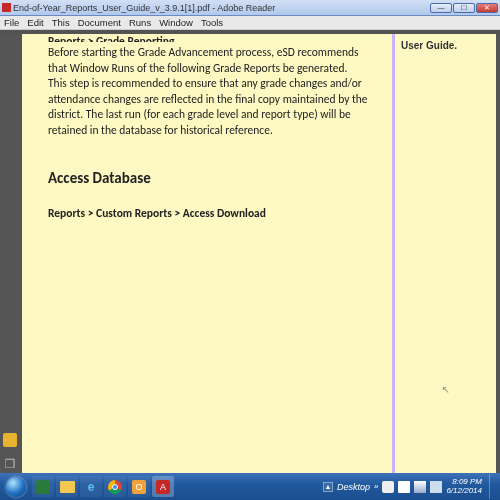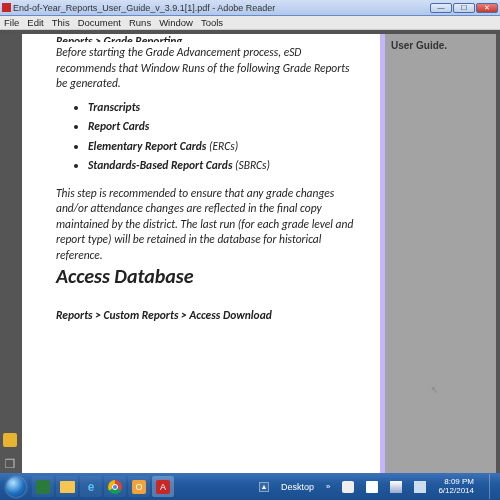--- a/index.html
+++ b/index.html
@@ -18,44 +18,44 @@
   
   .toolstrip { height: 4px; background:#535353;}
   
   
   .content { display:flex; height: 445px; background:#555;}
   .leftgutter { width:22px; background:#555; position:relative;}
   .leftgutter .gicon{ position:absolute; left:3px; width:14px;height:14px;}
   .gicon.yellow{ bottom:32px; background:#e8b330; border-radius:2px;}
   .gicon.clip{ bottom:8px; color:#bbb; font-size:12px; text-align:center;}
   
-  .page { flex:1; background:#ffffff; padding: 2px 18px 8px 34px; position:relative; color:#222;font-style:italic;}
+  .page { flex:1; background:#fef9c3; padding: 2px 18px 8px 26px; position:relative; color:#222;}
   .page .body1 { font-size: 11.5px; line-height:1.35; font-family: Calibri, "Segoe UI", sans-serif;}
   .page .bold{font-weight:700;}
   .page ul{ margin: 8px 0 12px 32px; }
   .page ul li{ margin:4px 0; font-weight:700; font-size:11.5px;}
   .page ul li .reg{font-weight:400;}
-  .page h2{ font-size:20px; font-weight:700; margin-bottom:18px;}
+  .page h2{ font-size:15px; font-weight:700; margin-top:30px; margin-bottom:18px;}
   .page .bc{ font-weight:700; font-size:11.5px; margin-bottom:12px;}
   .cursor{ position:absolute; font-size:10px; color:#888;}
   
-  .sidepanel { width:116px; background:#a3a3a3; border-left:5px solid #c4b5fd; padding:6px 6px; font-size:10px; font-weight:700; color:#333;}
+  .sidepanel { width:104px; background:#fef9c3; border-left:3px solid #c4b5fd; padding:6px 6px; font-size:10px; font-weight:700; color:#333;}
   
   .rightpad{ width:4px; background:#555;}
   
   
   .taskbar { position:absolute; bottom:0; left:0; width:500px; height:27px; background:linear-gradient(#3d72b8,#225a9e 40%,#1a4e8f); display:flex; align-items:center; justify-content:space-between; padding-right:3px;}
   .tb-left{display:flex;align-items:center;height:100%;}
   .start{ width:31px;height:27px;display:flex;align-items:center;justify-content:center;}
   .orb{ width:20px;height:20px;border-radius:50%;background:radial-gradient(circle at 35% 30%,#aee3ff,#1e6fc1 55%,#0b3f7a); box-shadow:0 0 3px rgba(255,255,255,.6);}
   .tbicon{ width:22px;height:21px;margin:0 1px;border-radius:2px;display:flex;align-items:center;justify-content:center;font-size:12px;}
   .tbicon.pin{ background:rgba(255,255,255,.06);}
   .folder{ background:#f4c753;width:15px;height:12px;border-radius:1px;}
   .ie{ color:#57c0f2; font-weight:bold;}
-  .tray{ display:flex; align-items:center; gap:12px; color:#fff; font-size:8px;}
+  .tray{ display:flex; align-items:center; gap:4px; color:#fff; font-size:8px;font-style:italic;}
   .tray .chev{width:10px;height:10px;border:1px solid rgba(255,255,255,.4);background:rgba(255,255,255,.1);text-align:center;line-height:8px;font-size:7px;}
   .tray .tico{width:12px;height:12px;}
   .clock{ text-align:right; line-height:1.1;}
   .showdesk{width:8px;height:25px;border-left:1px solid rgba(255,255,255,.3);margin-left:3px;}
   .desktop-label{font-size:9px;color:#fff;}
 </style>
 </head>
 <body>
 
 <div class="titlebar">
@@ -85,26 +85,20 @@
 <div class="content">
   <div class="leftgutter">
     <div class="gicon yellow"></div>
     <div class="gicon clip">❐</div>
   </div>
 
   <div class="page">
     <div class="body1">
       <div class="bold" style="margin-top:-2px;overflow:hidden;height:8px;">Reports &gt; Grade Reporting</div>
       <p style="margin-top:3px;">Before starting the Grade Advancement process, eSD recommends that Window Runs of the following Grade Reports be generated.</p>
-      <ul>
-        <li><span>Transcripts</span></li>
-        <li><span>Report Cards</span></li>
-        <li><span>Elementary Report Cards</span><span class="reg"> (ERCs)</span></li>
-        <li><span>Standards-Based Report Cards</span><span class="reg"> (SBRCs)</span></li>
-      </ul>
       <p>This step is recommended to ensure that any grade changes and/or attendance changes are reflected in the final copy maintained by the district. The last run (for each grade level and report type) will be retained in the database for historical reference.</p>
       <h2>Access Database</h2>
       <div class="bc">Reports &gt; Custom Reports &gt; Access Download</div>
     </div>
     <span class="cursor" style="right:-58px;top:350px;">↖</span>
   </div>
 
   <div class="sidepanel">
     <div>User Guide.</div>
   </div>

